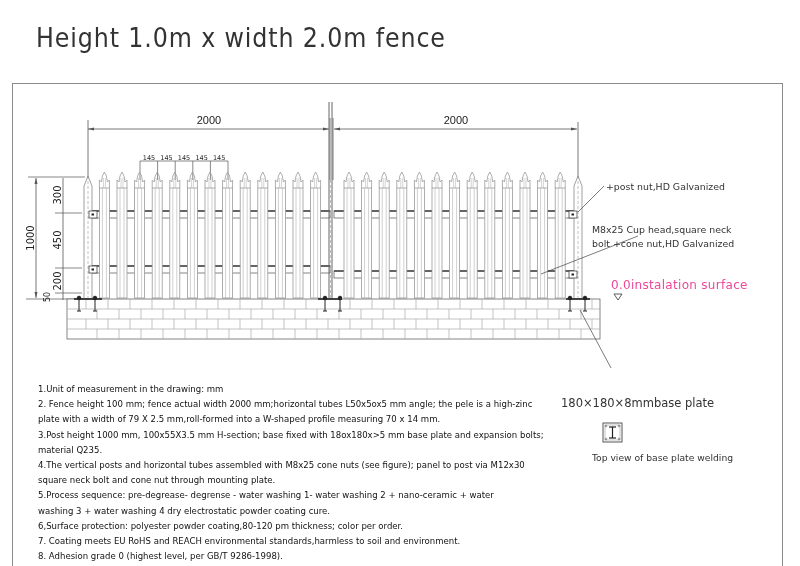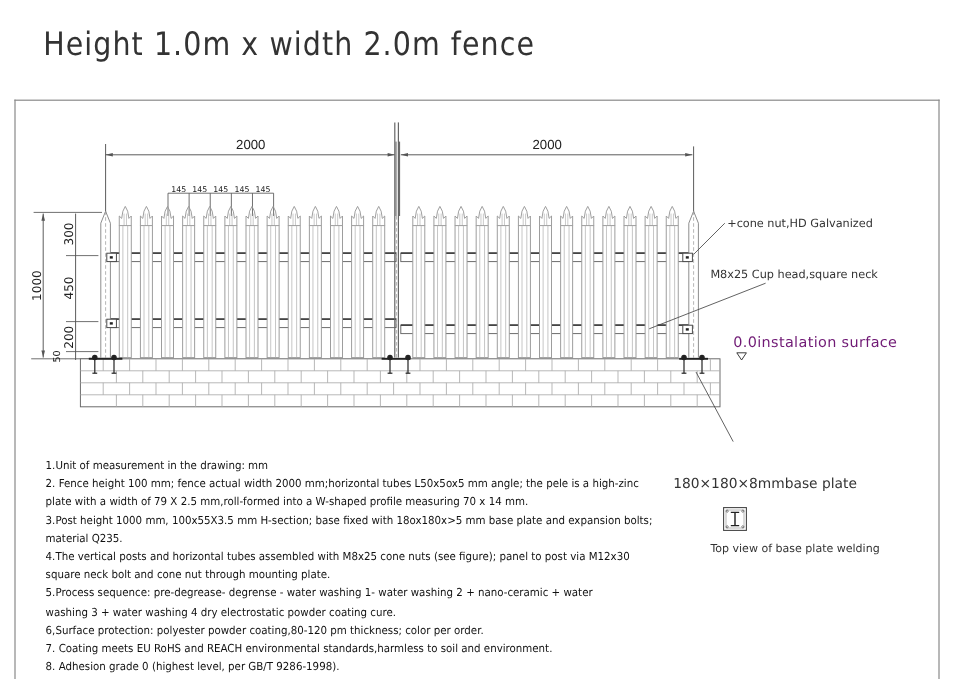--- a/index.html
+++ b/index.html
@@ -3,21 +3,21 @@
 <meta charset="utf-8">
 <style>
   html, body { margin: 0; padding: 0; background: #ffffff; }
   body { width: 800px; height: 566px; position: relative; overflow: hidden; font-family: "DejaVu Sans", sans-serif; color: #222; }
   .title { position: absolute; left: 36px; top: 22px; font-size: 27px; font-weight: normal; letter-spacing: 1px; color: #333; font-family: "DejaVu Sans", sans-serif; transform: scaleX(0.88); transform-origin: left top; }
   .frame { position: absolute; left: 12px; top: 83px; width: 771px; height: 490px; border: 1px solid #8a8a8a; border-bottom: none; box-sizing: border-box; }
   svg.drawing { position: absolute; left: 0; top: 0; }
   .notes { position: absolute; left: 38px; top: 381px; font-size: 9.2px; line-height: 15.2px; color: #111; font-family: "DejaVu Sans", sans-serif; }
   .notes div { white-space: nowrap; transform: scaleX(0.93); transform-origin: left center; }
   .callout { position: absolute; font-size: 9.4px; color: #333; line-height: 14px; white-space: nowrap; font-family: "DejaVu Sans", sans-serif; }
-  .surface-label { position: absolute; left: 611px; top: 278px; font-size: 12px; color: #701a75; letter-spacing: 0.3px; font-family: "DejaVu Sans", sans-serif; }
+  .surface-label { position: absolute; left: 611px; top: 278px; font-size: 12px; color: #ec4899; letter-spacing: 0.3px; font-family: "DejaVu Sans", sans-serif; }
   .plate-label { position: absolute; left: 561px; top: 372px; font-size: 11.5px; color: #333; font-family: "DejaVu Sans", sans-serif; margin-top: 24px; }
   .topview-label { position: absolute; left: 592px; top: 452px; font-size: 9.2px; color: #333; font-family: "DejaVu Sans", sans-serif; }
   .dim-text { font-family: "Liberation Sans Narrow", "Liberation Sans", sans-serif; }
 </style>
 </head>
 <body>
 
 <div class="title">Height 1.0m x width 2.0m fence</div>
 
 <div class="frame"></div>
@@ -293,24 +293,25 @@
     <line x1="609" y1="427" x2="616" y2="427" stroke="#222" stroke-width="1.2"></line>
     <line x1="609" y1="438" x2="616" y2="438" stroke="#222" stroke-width="1.2"></line>
     <circle cx="606" cy="426" r="0.9" fill="none" stroke="#444" stroke-width="0.5"></circle>
     <circle cx="619" cy="426" r="0.9" fill="none" stroke="#444" stroke-width="0.5"></circle>
     <circle cx="606" cy="439" r="0.9" fill="none" stroke="#444" stroke-width="0.5"></circle>
     <circle cx="619" cy="439" r="0.9" fill="none" stroke="#444" stroke-width="0.5"></circle>
   </g>
 </svg>
 
 <div class="callout" style="left:606px; top:180px;">
-  <div>+cone nut,HD Galvanized</div>
+  <div>+post nut,HD Galvanized</div>
 </div>
 <div class="callout" style="left:592px; top:223px;">
   <div>M8x25 Cup head,square neck</div>
+  <div>bolt +cone nut,HD Galvanized</div>
 </div>
 <div class="surface-label">0.0instalation surface</div>
 <div class="plate-label">180×180×8mmbase plate</div>
 <div class="topview-label">Top view of base plate welding</div>
 
 <div class="notes">
   <div>1.Unit of measurement in the drawing: mm</div>
   <div>2. Fence height 100 mm; fence actual width 2000 mm;horizontal tubes L50x5ox5 mm angle; the pele is a high-zinc</div>
   <div>plate with a width of 79 X 2.5 mm,roll-formed into a W-shaped profile measuring 70 x 14 mm.</div>
   <div>3.Post height 1000 mm, 100x55X3.5 mm H-section; base fixed with 18ox180x&gt;5 mm base plate and expansion bolts;</div>

